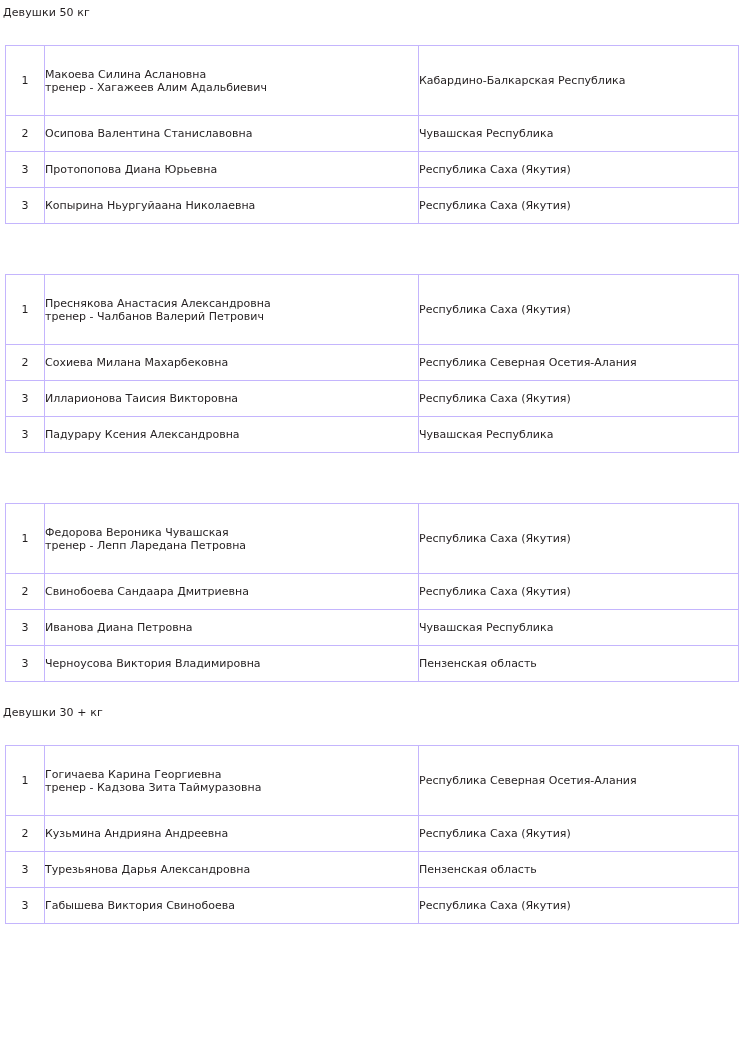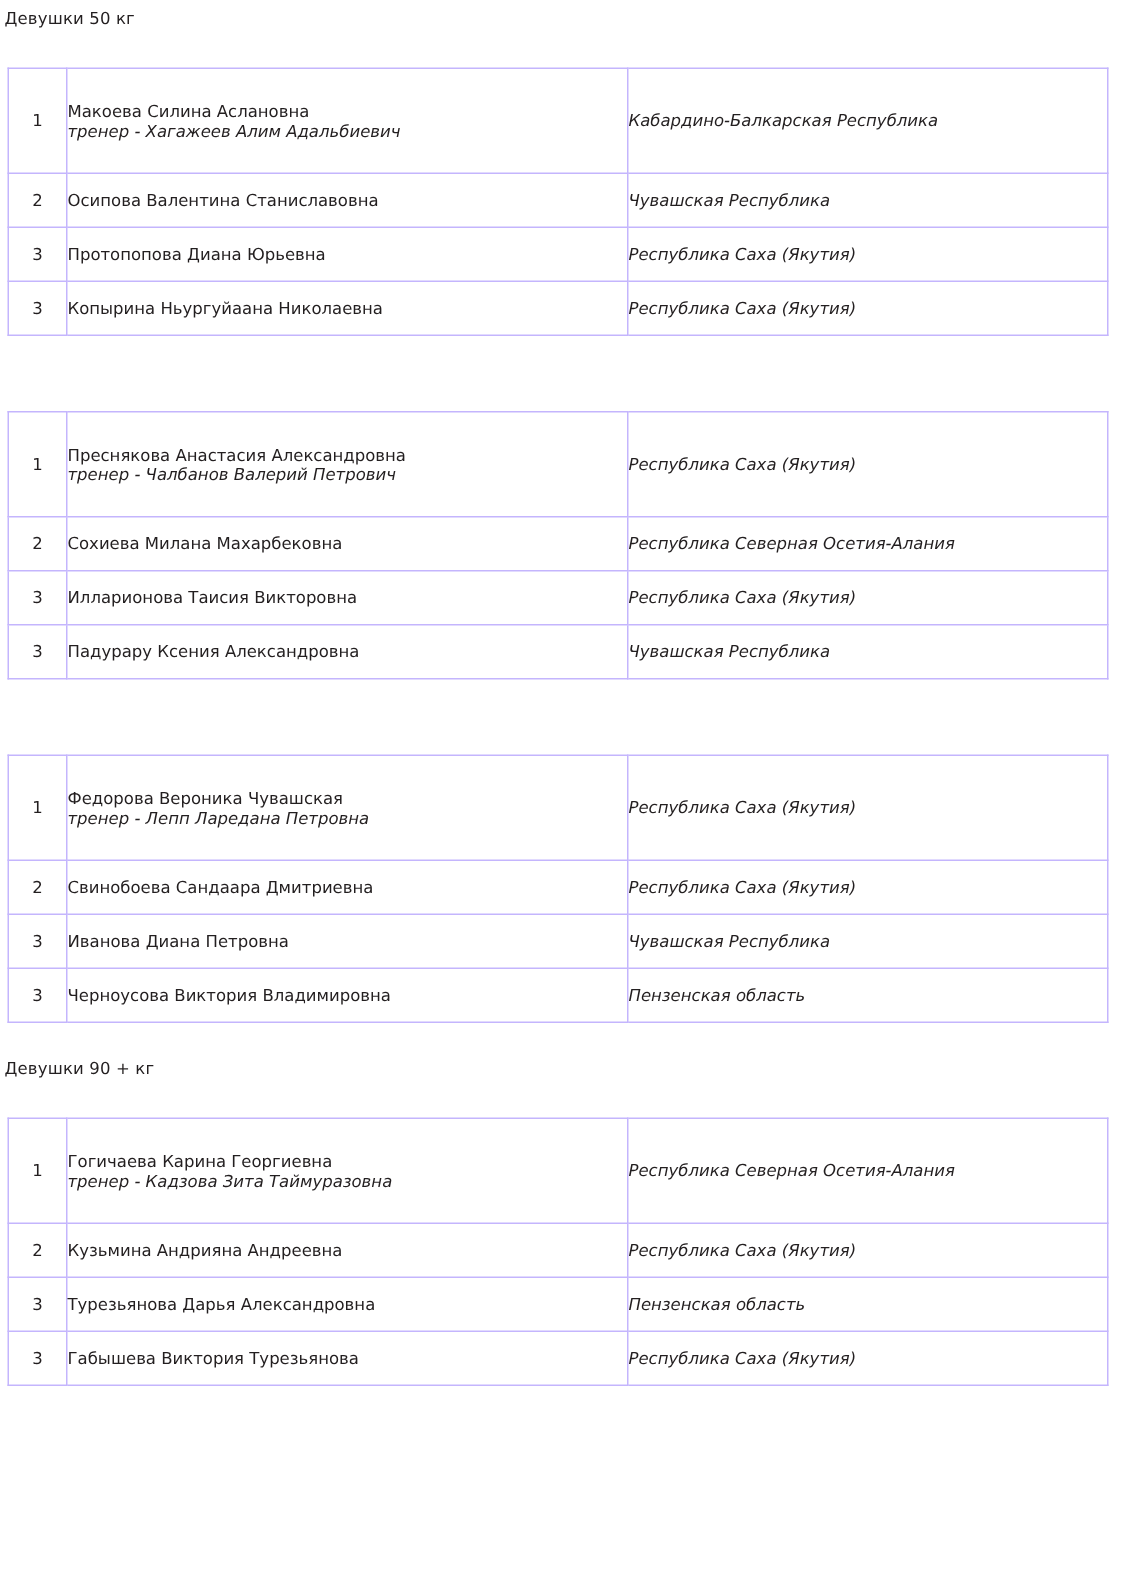--- a/index.html
+++ b/index.html
@@ -55,34 +55,32 @@
   }
   td.athlete {
     width: 373px;
     padding-left: 14px;
     padding-right: 6px;
   }
   td.region {
     width: 319px;
     padding-left: 14px;
     padding-right: 6px;
-    font-style: italic;
   }
   tr.row-tall td {
     height: 69px;
   }
   tr.row-std td {
     height: 35px;
   }
   .athlete-name {
     display: block;
   }
   .coach-line {
     display: block;
-    font-style: italic;
   }
   .gap-after-heading {
     height: 26px;
   }
   .gap-after-table {
     height: 24px;
   }
   .sec0 { padding-top: 6px; border-radius: 10px; }
 </style>
 </head>
@@ -184,21 +182,21 @@
           <td class="athlete">Черноусова Виктория Владимировна</td>
           <td class="region">Пензенская область</td>
         </tr>
       </tbody>
     </table>
   </div>
 
   <div class="gap-after-table"></div>
 
   <div class="section">
-    <div class="section-heading">Девушки 90 + кг</div>
+    <div class="section-heading">Девушки 30 + кг</div>
     <div class="gap-after-heading"></div>
     <table class="results">
       <tbody>
         <tr class="row-tall">
           <td class="place">1</td>
           <td class="athlete">
             <span class="athlete-name">Гогичаева Карина Георгиевна</span>
             <span class="coach-line">тренер - Кадзова Зита Таймуразовна</span>
           </td>
           <td class="region">Республика Северная Осетия-Алания</td>
@@ -208,20 +206,20 @@
           <td class="athlete">Кузьмина Андрияна Андреевна</td>
           <td class="region">Республика Саха (Якутия)</td>
         </tr>
         <tr class="row-std">
           <td class="place">3</td>
           <td class="athlete">Турезьянова Дарья Александровна</td>
           <td class="region">Пензенская область</td>
         </tr>
         <tr class="row-std">
           <td class="place">3</td>
-          <td class="athlete">Габышева Виктория Турезьянова</td>
+          <td class="athlete">Габышева Виктория Свинобоева</td>
           <td class="region">Республика Саха (Якутия)</td>
         </tr>
       </tbody>
     </table>
   </div>
 
 </div>
 
 </body></html>

